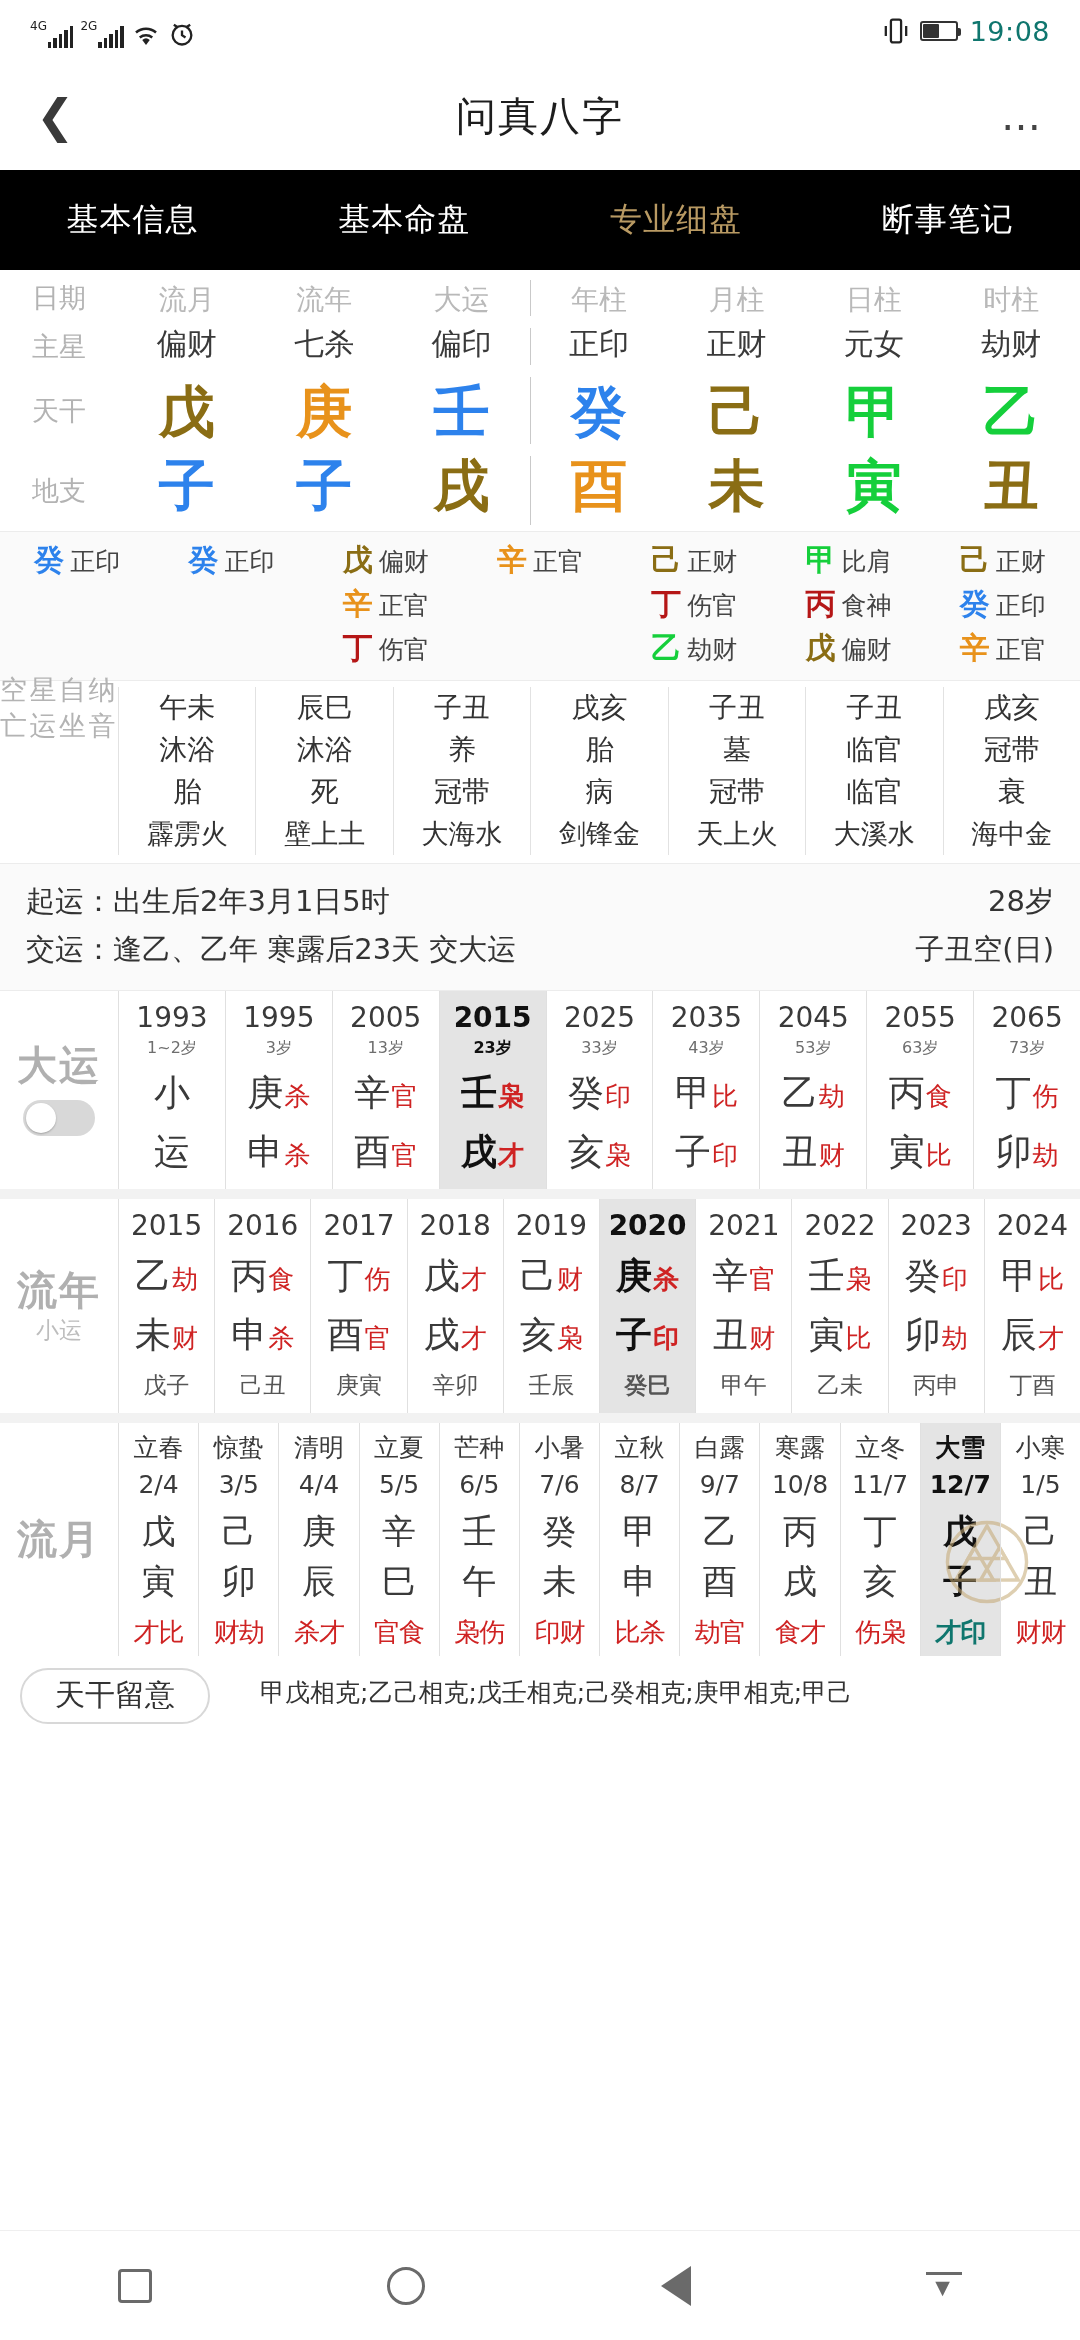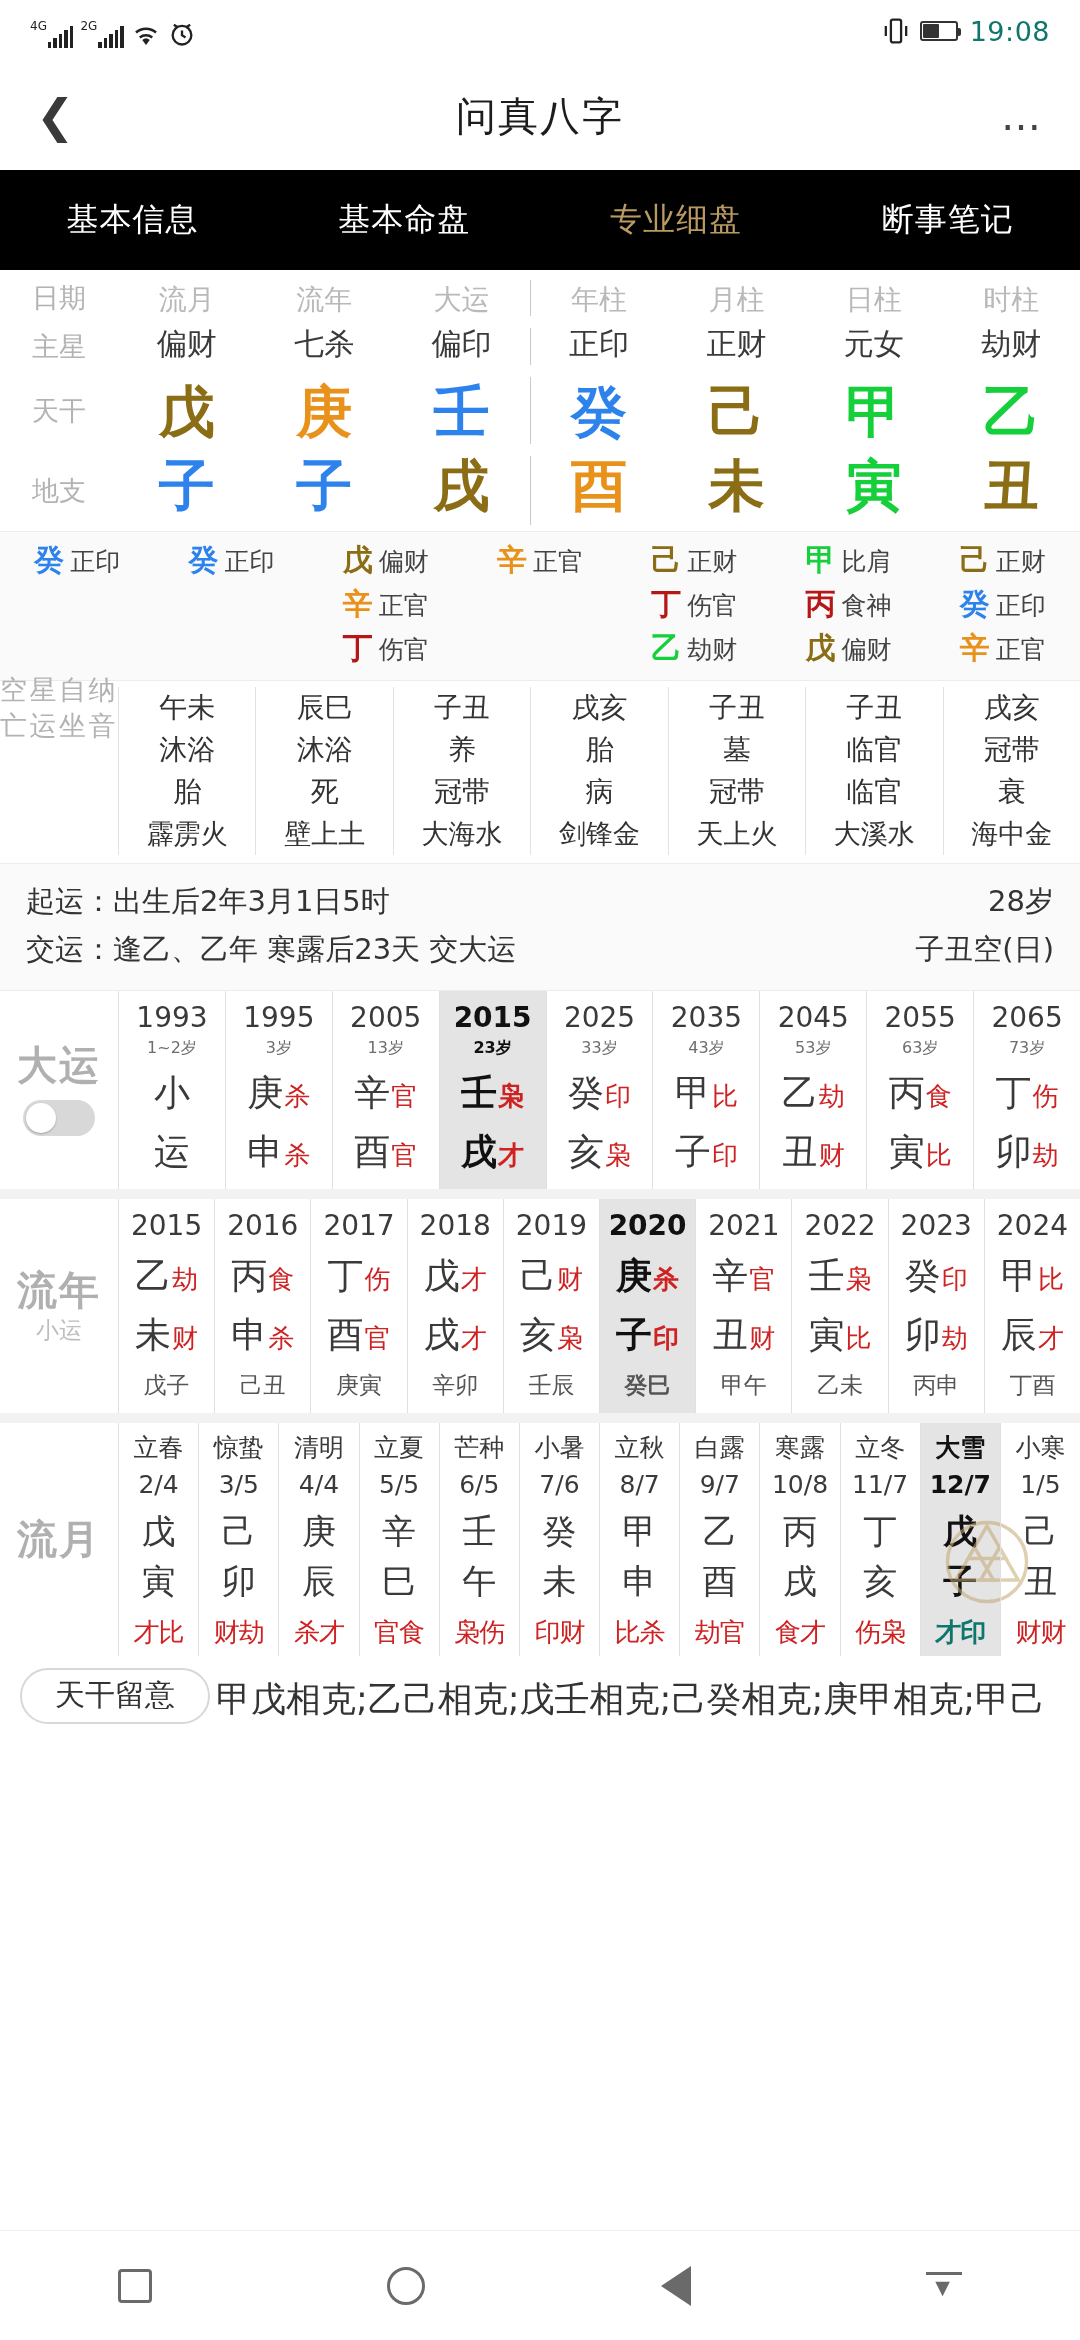--- a/index.html
+++ b/index.html
@@ -121,22 +121,22 @@
   .wuxing { height:74px; flex:0 0 74px; background:#ae8c4e; display:flex; align-items:center; }
   .wx { flex:1; text-align:center; color:#fff; font-size:33px; letter-spacing:8px;
         border-left:2px solid rgba(255,255,255,.65); }
   .wx:first-child { border-left:none; }
 
   
   .note { flex:1; background:#fff; display:flex; align-items:flex-start; padding:12px 0 0 0; overflow:hidden; }
   .note-pill { width:190px; flex:0 0 190px; height:56px; margin-left:20px; border:2px solid #d8d8d8;
                border-radius:28px; display:flex; align-items:center; justify-content:center;
                font-size:30px; color:#333; }
-  .note-txt { flex:1; font-size:35px; color:#333; line-height:1.35; padding:8px 10px 0 6px;
-              white-space:nowrap; overflow:hidden; }
+  .note-txt { flex:1; font-size:25px; color:#333; line-height:1.35; padding:8px 10px 0 6px;
+              white-space:nowrap; overflow:hidden;margin-left:44px; }
 
   
   .androidnav { height:110px; flex:0 0 110px; background:#fff; display:flex; align-items:center;
                 justify-content:space-around; border-top:1px solid #efefef; }
   .anv { color:#6a6a6a; }
   .sq { width:34px; height:34px; border:3px solid #6a6a6a; border-radius:4px; }
   .ci { width:38px; height:38px; border:3px solid #6a6a6a; border-radius:50%; }
   .tri { width:0;height:0;border-top:20px solid transparent;border-bottom:20px solid transparent;
          border-right:30px solid #6a6a6a; }
   .dl { width:36px; height:36px; position:relative; }

